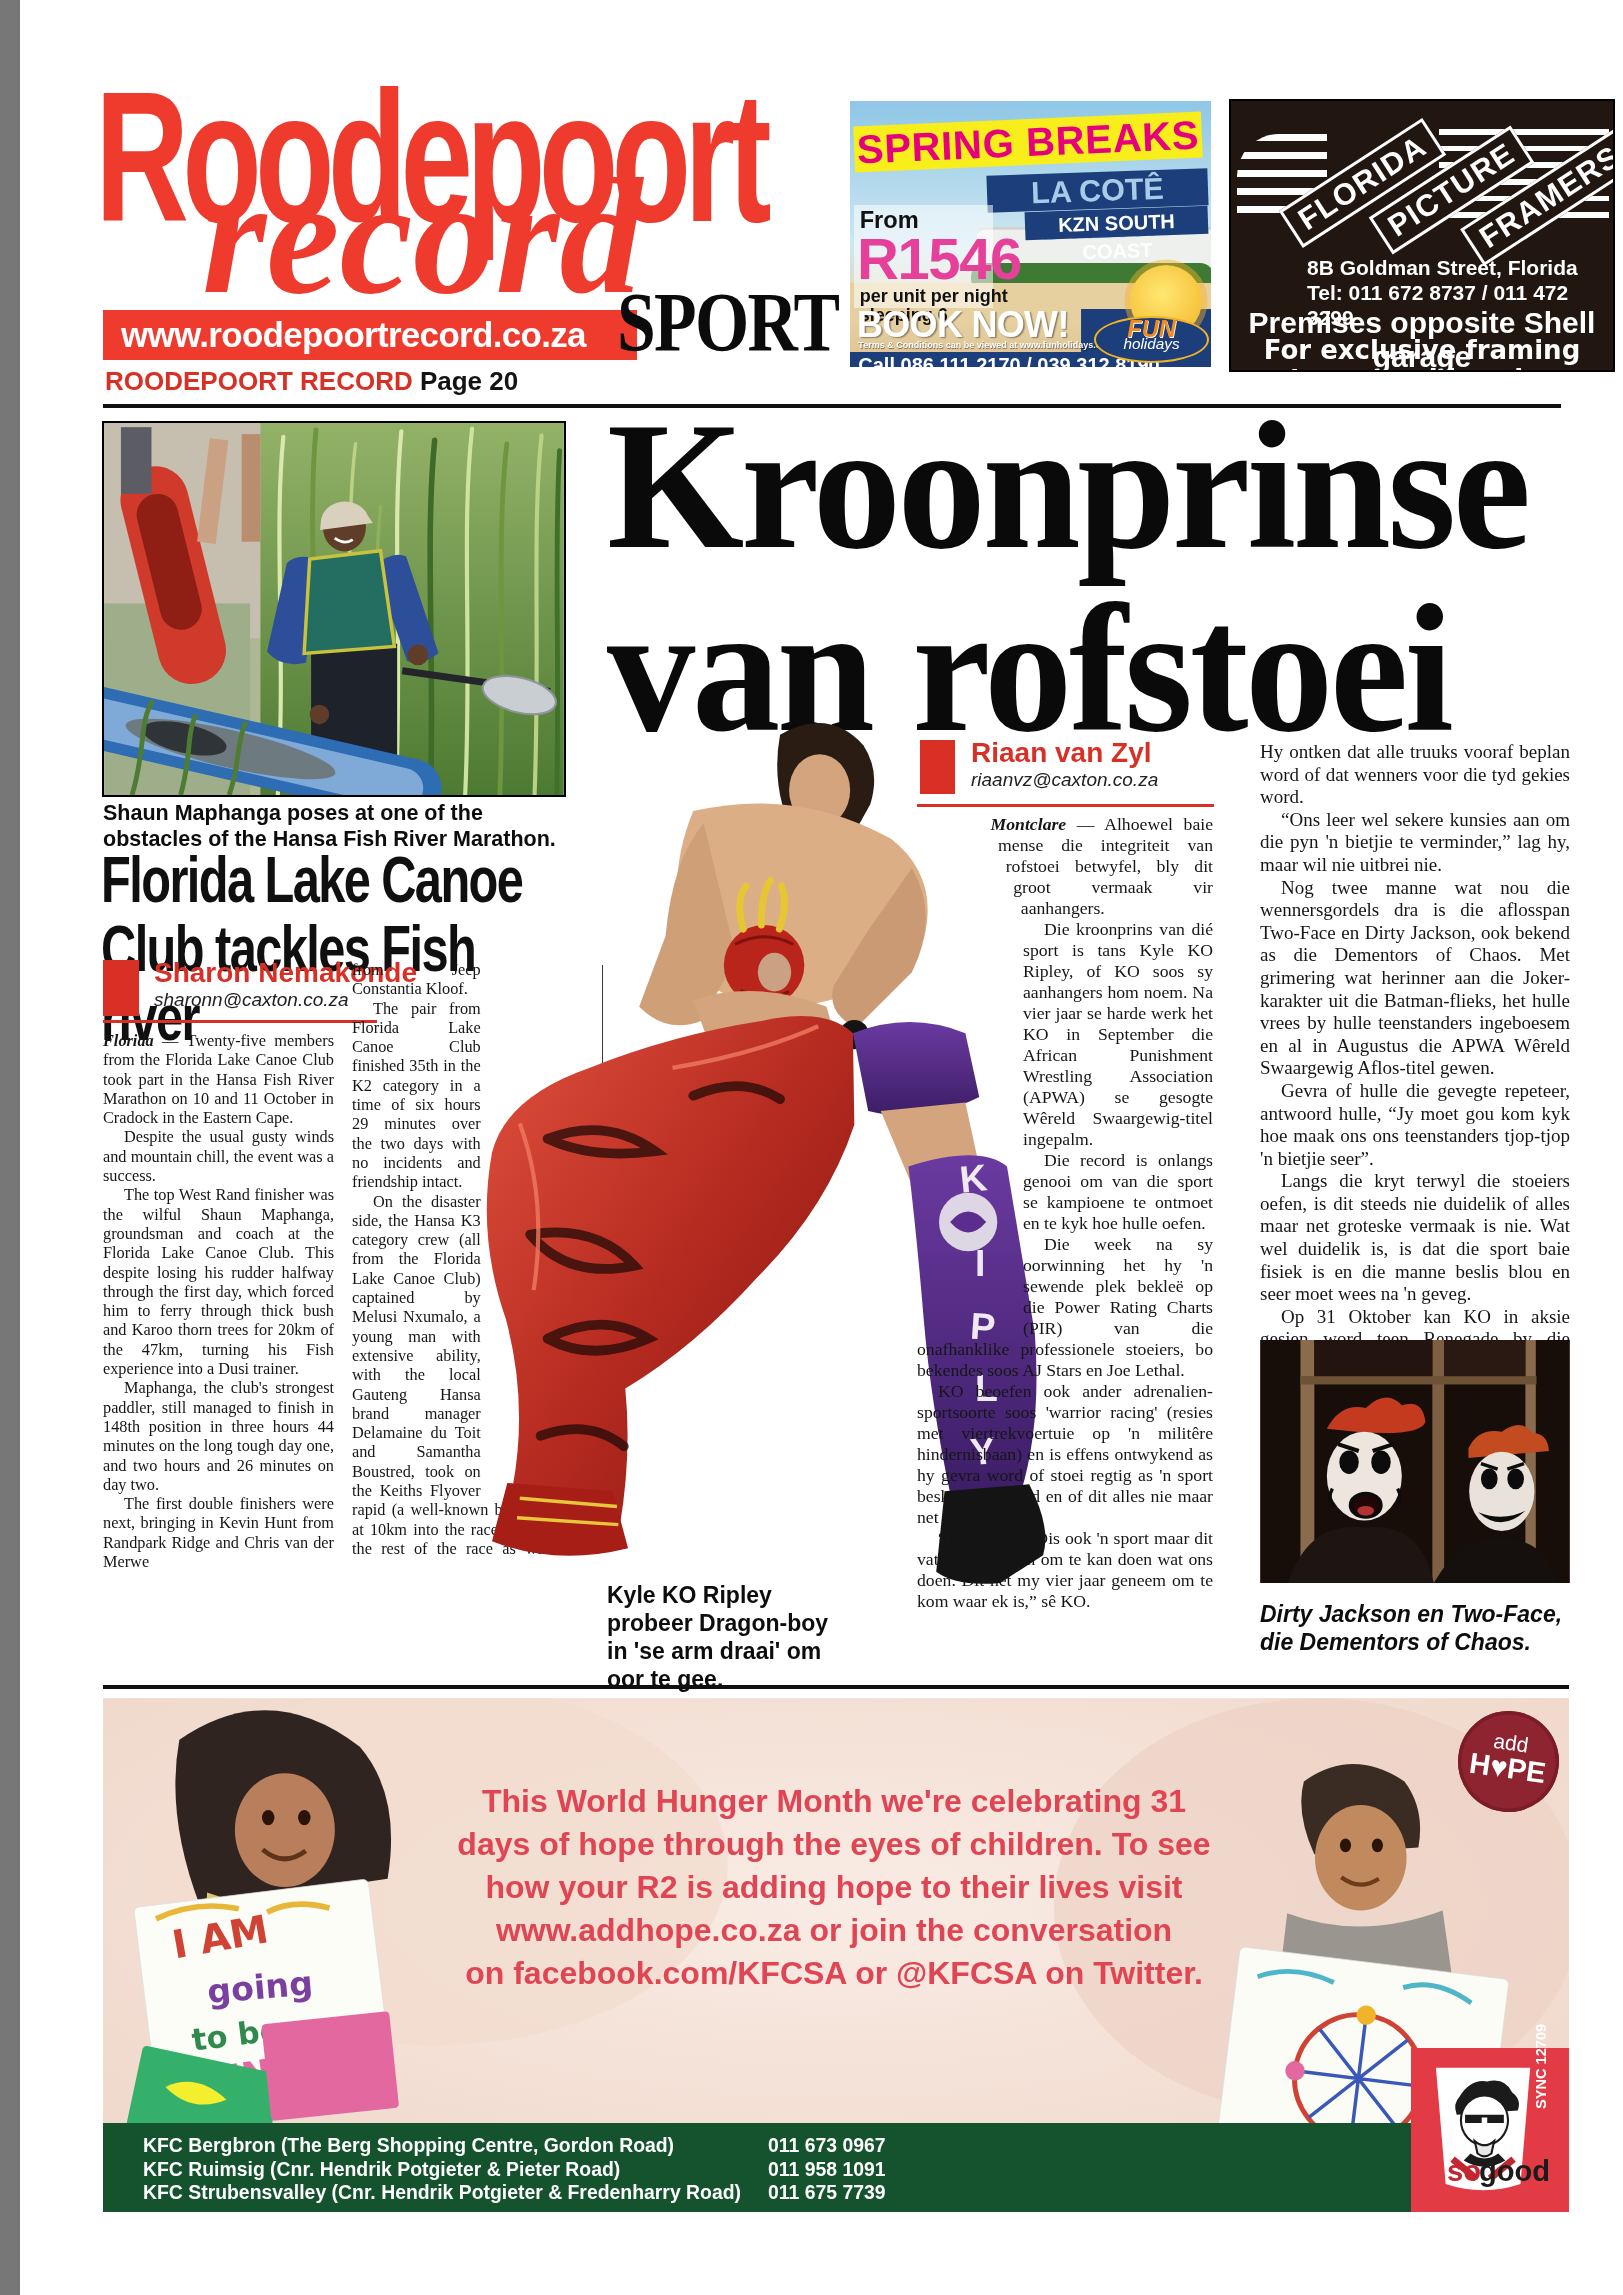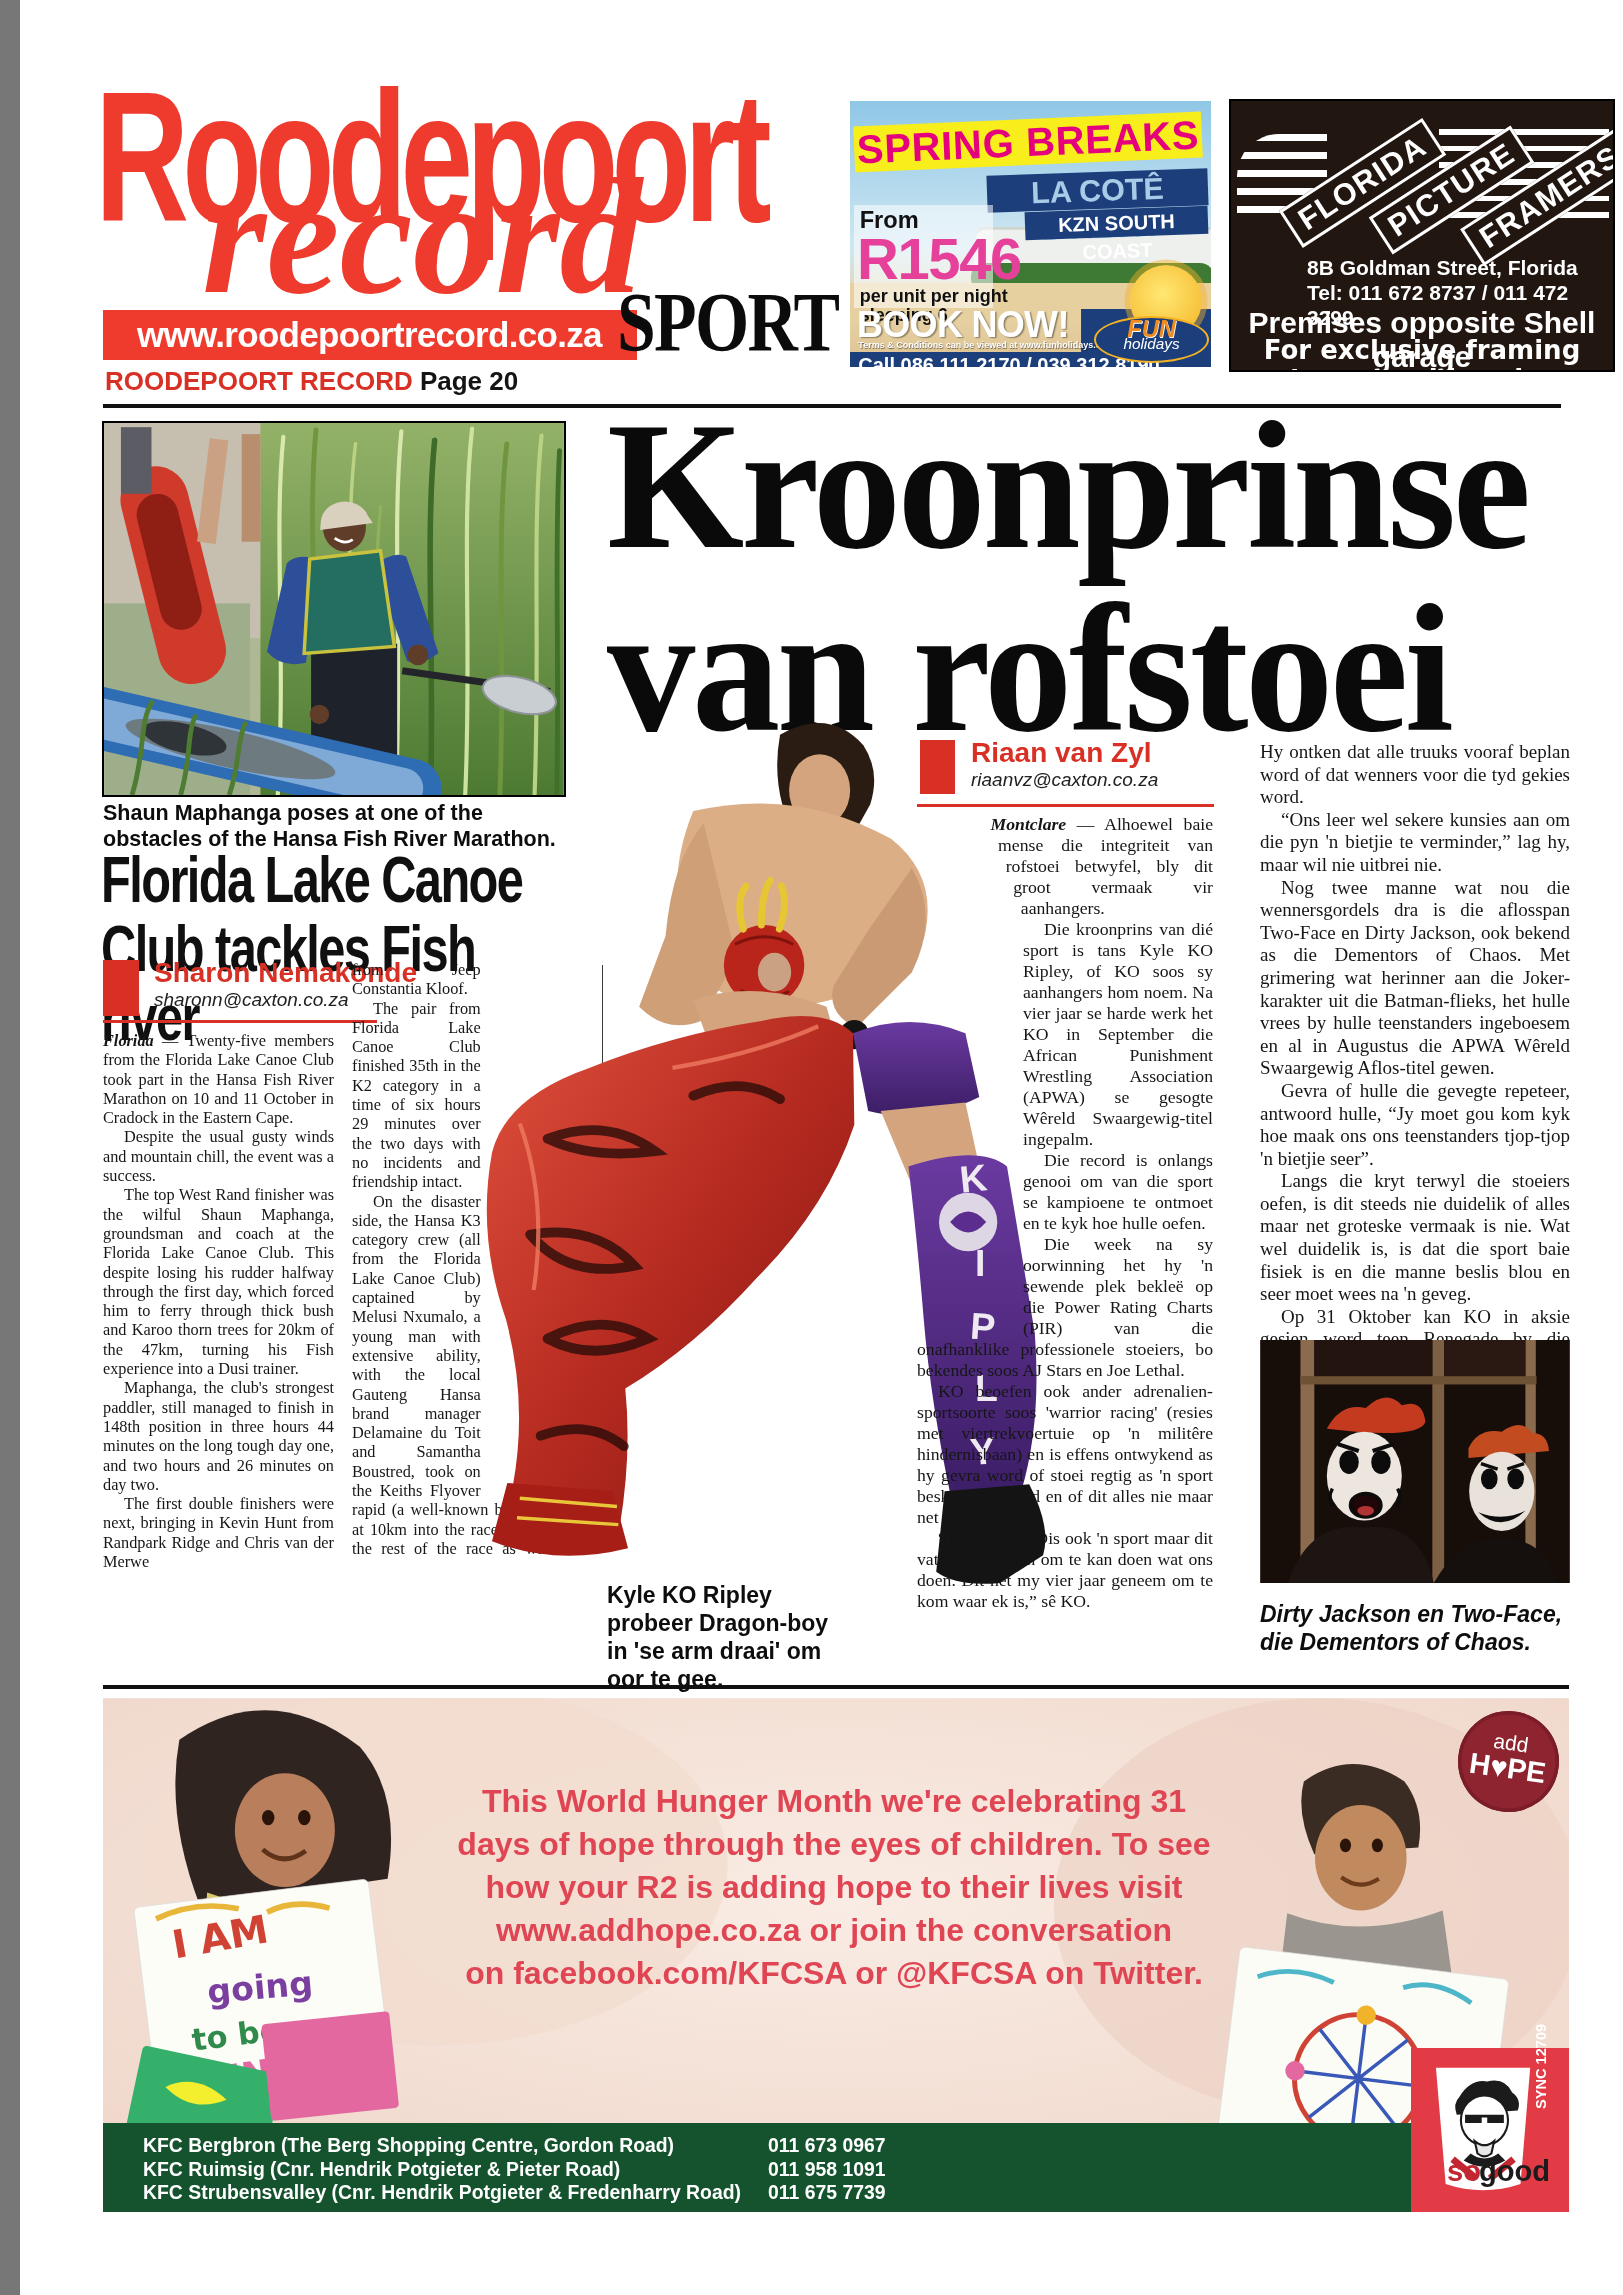--- a/index.html
+++ b/index.html
@@ -6,21 +6,21 @@
   .page{position:relative;width:1624px;height:2295px;background:#fff;overflow:hidden;
         font-family:"Liberation Serif",serif;color:#141414;margin-left:20px;}
   .abs{position:absolute;}
   
   .mast-title{left:75px;top:64px;font-family:"Liberation Sans",sans-serif;font-weight:bold;
       font-size:186px;line-height:1;color:#ee3b2e;letter-spacing:-9.7px;
       transform:scaleX(.70);transform-origin:left top;white-space:nowrap;}
   .mast-script{left:182px;top:154px;font-family:"Liberation Serif",serif;font-style:italic;
       font-weight:bold;font-size:165px;line-height:1;color:#ee3b2e;white-space:nowrap;}
   .mast-bar{left:83px;top:310px;width:534px;height:50px;background:#ee3b2e;}
-  .mast-bar span{display:block;padding-left:34px;line-height:50px;color:#fff;
+  .mast-bar span{display:block;padding-left:18px;line-height:50px;color:#fff;
       font-family:"Liberation Sans",sans-serif;font-weight:bold;font-size:35px;letter-spacing:-0.7px;}
   .mast-sport{left:597px;top:280px;font-family:"Liberation Serif",serif;font-weight:bold;
       font-size:85px;line-height:1;color:#0b0b0b;transform:scaleX(.82);transform-origin:left top;
       letter-spacing:-2.1px;white-space:nowrap;}
   .page-label{left:85px;top:366px;font-family:"Liberation Sans",sans-serif;font-weight:bold;
       font-size:26px;white-space:nowrap;}
   .page-label .red{color:#d93025;}
   .rule{background:#101010;}
   
   .spring{left:830px;top:101px;width:361px;height:266px;overflow:hidden;

